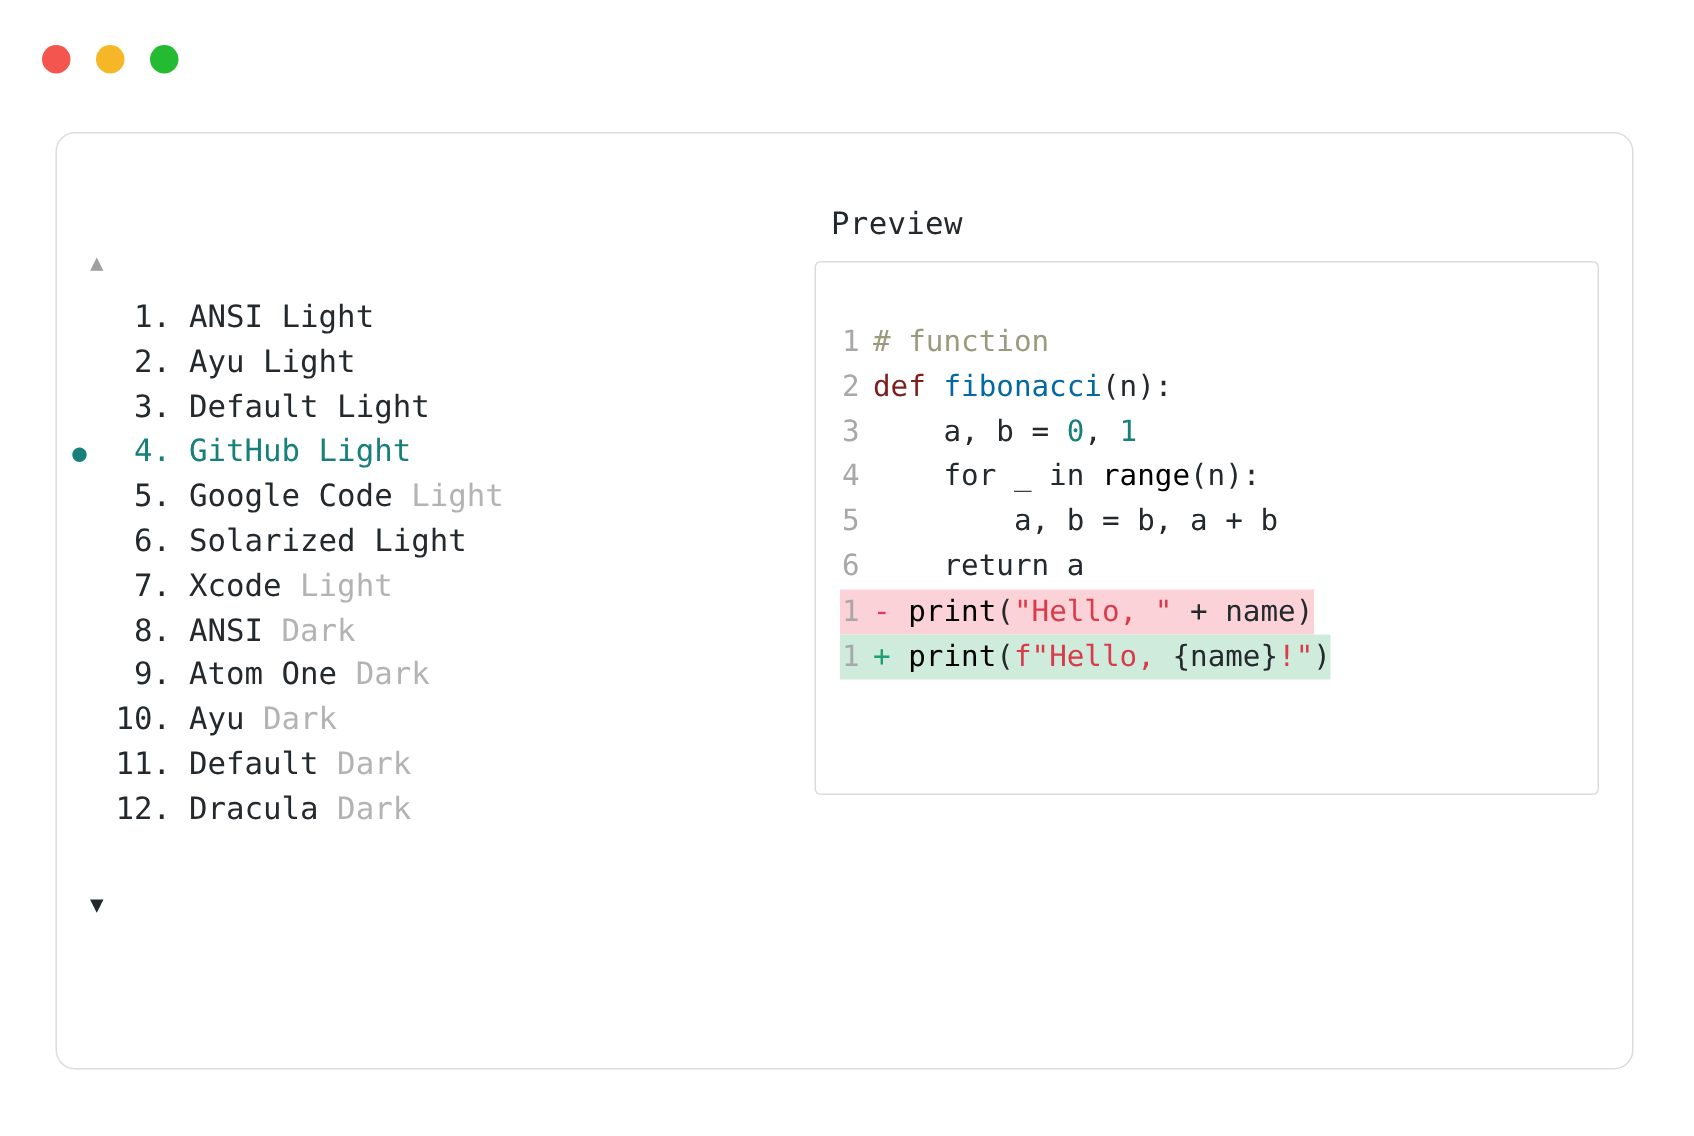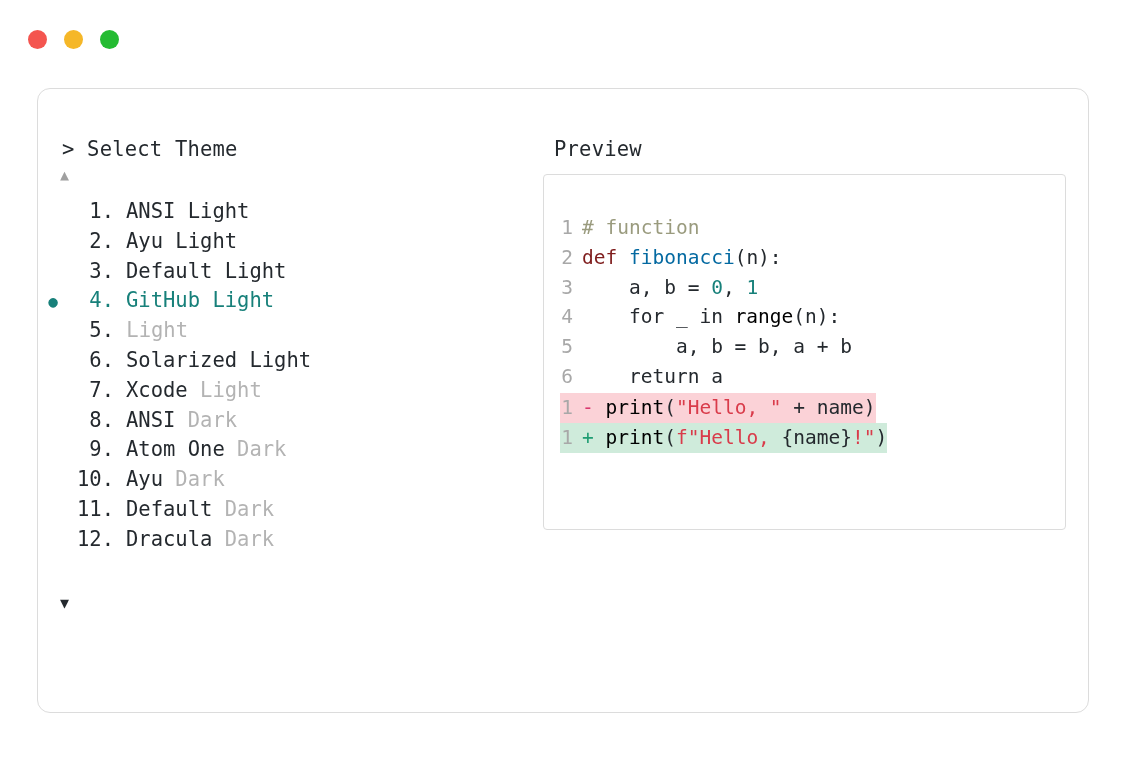--- a/index.html
+++ b/index.html
@@ -191,33 +191,32 @@
 
 <div class="titlebar">
   <span class="dot dot-red"></span>
   <span class="dot dot-yellow"></span>
   <span class="dot dot-green"></span>
 </div>
 
 <div class="card">
   <div class="card-inner">
 
-    <div class="col-head head-select">&gt; Select Theme</div>
 
     <div class="col-head head-preview">Preview</div>
 
     <div class="list-pane">
       <div class="scroll-arrow arrow-up">▲</div>
 
       <ul class="theme-list" id="theme-list">
           <li class="theme-row"><span class="row-marker"></span><span class="row-num">1.</span><span class="row-name">ANSI</span><span class="row-variant"> Light</span></li>
           <li class="theme-row"><span class="row-marker"></span><span class="row-num">2.</span><span class="row-name">Ayu</span><span class="row-variant"> Light</span></li>
           <li class="theme-row"><span class="row-marker"></span><span class="row-num">3.</span><span class="row-name">Default</span><span class="row-variant"> Light</span></li>
           <li class="theme-row selected"><span class="row-marker">●</span><span class="row-num">4.</span><span class="row-name">GitHub</span><span class="row-variant"> Light</span></li>
-          <li class="theme-row"><span class="row-marker"></span><span class="row-num">5.</span><span class="row-variant muted"> Light</span></li>
+          <li class="theme-row"><span class="row-marker"></span><span class="row-num">5.</span><span class="row-name">Google Code</span><span class="row-variant muted"> Light</span></li>
           <li class="theme-row"><span class="row-marker"></span><span class="row-num">6.</span><span class="row-name">Solarized</span><span class="row-variant"> Light</span></li>
           <li class="theme-row"><span class="row-marker"></span><span class="row-num">7.</span><span class="row-name">Xcode</span><span class="row-variant muted"> Light</span></li>
           <li class="theme-row"><span class="row-marker"></span><span class="row-num">8.</span><span class="row-name">ANSI</span><span class="row-variant muted"> Dark</span></li>
           <li class="theme-row"><span class="row-marker"></span><span class="row-num">9.</span><span class="row-name">Atom One</span><span class="row-variant muted"> Dark</span></li>
           <li class="theme-row"><span class="row-marker"></span><span class="row-num">10.</span><span class="row-name">Ayu</span><span class="row-variant muted"> Dark</span></li>
           <li class="theme-row"><span class="row-marker"></span><span class="row-num">11.</span><span class="row-name">Default</span><span class="row-variant muted"> Dark</span></li>
           <li class="theme-row"><span class="row-marker"></span><span class="row-num">12.</span><span class="row-name">Dracula</span><span class="row-variant muted"> Dark</span></li>
         </ul>
 
       <div class="scroll-arrow arrow-down">▼</div>

